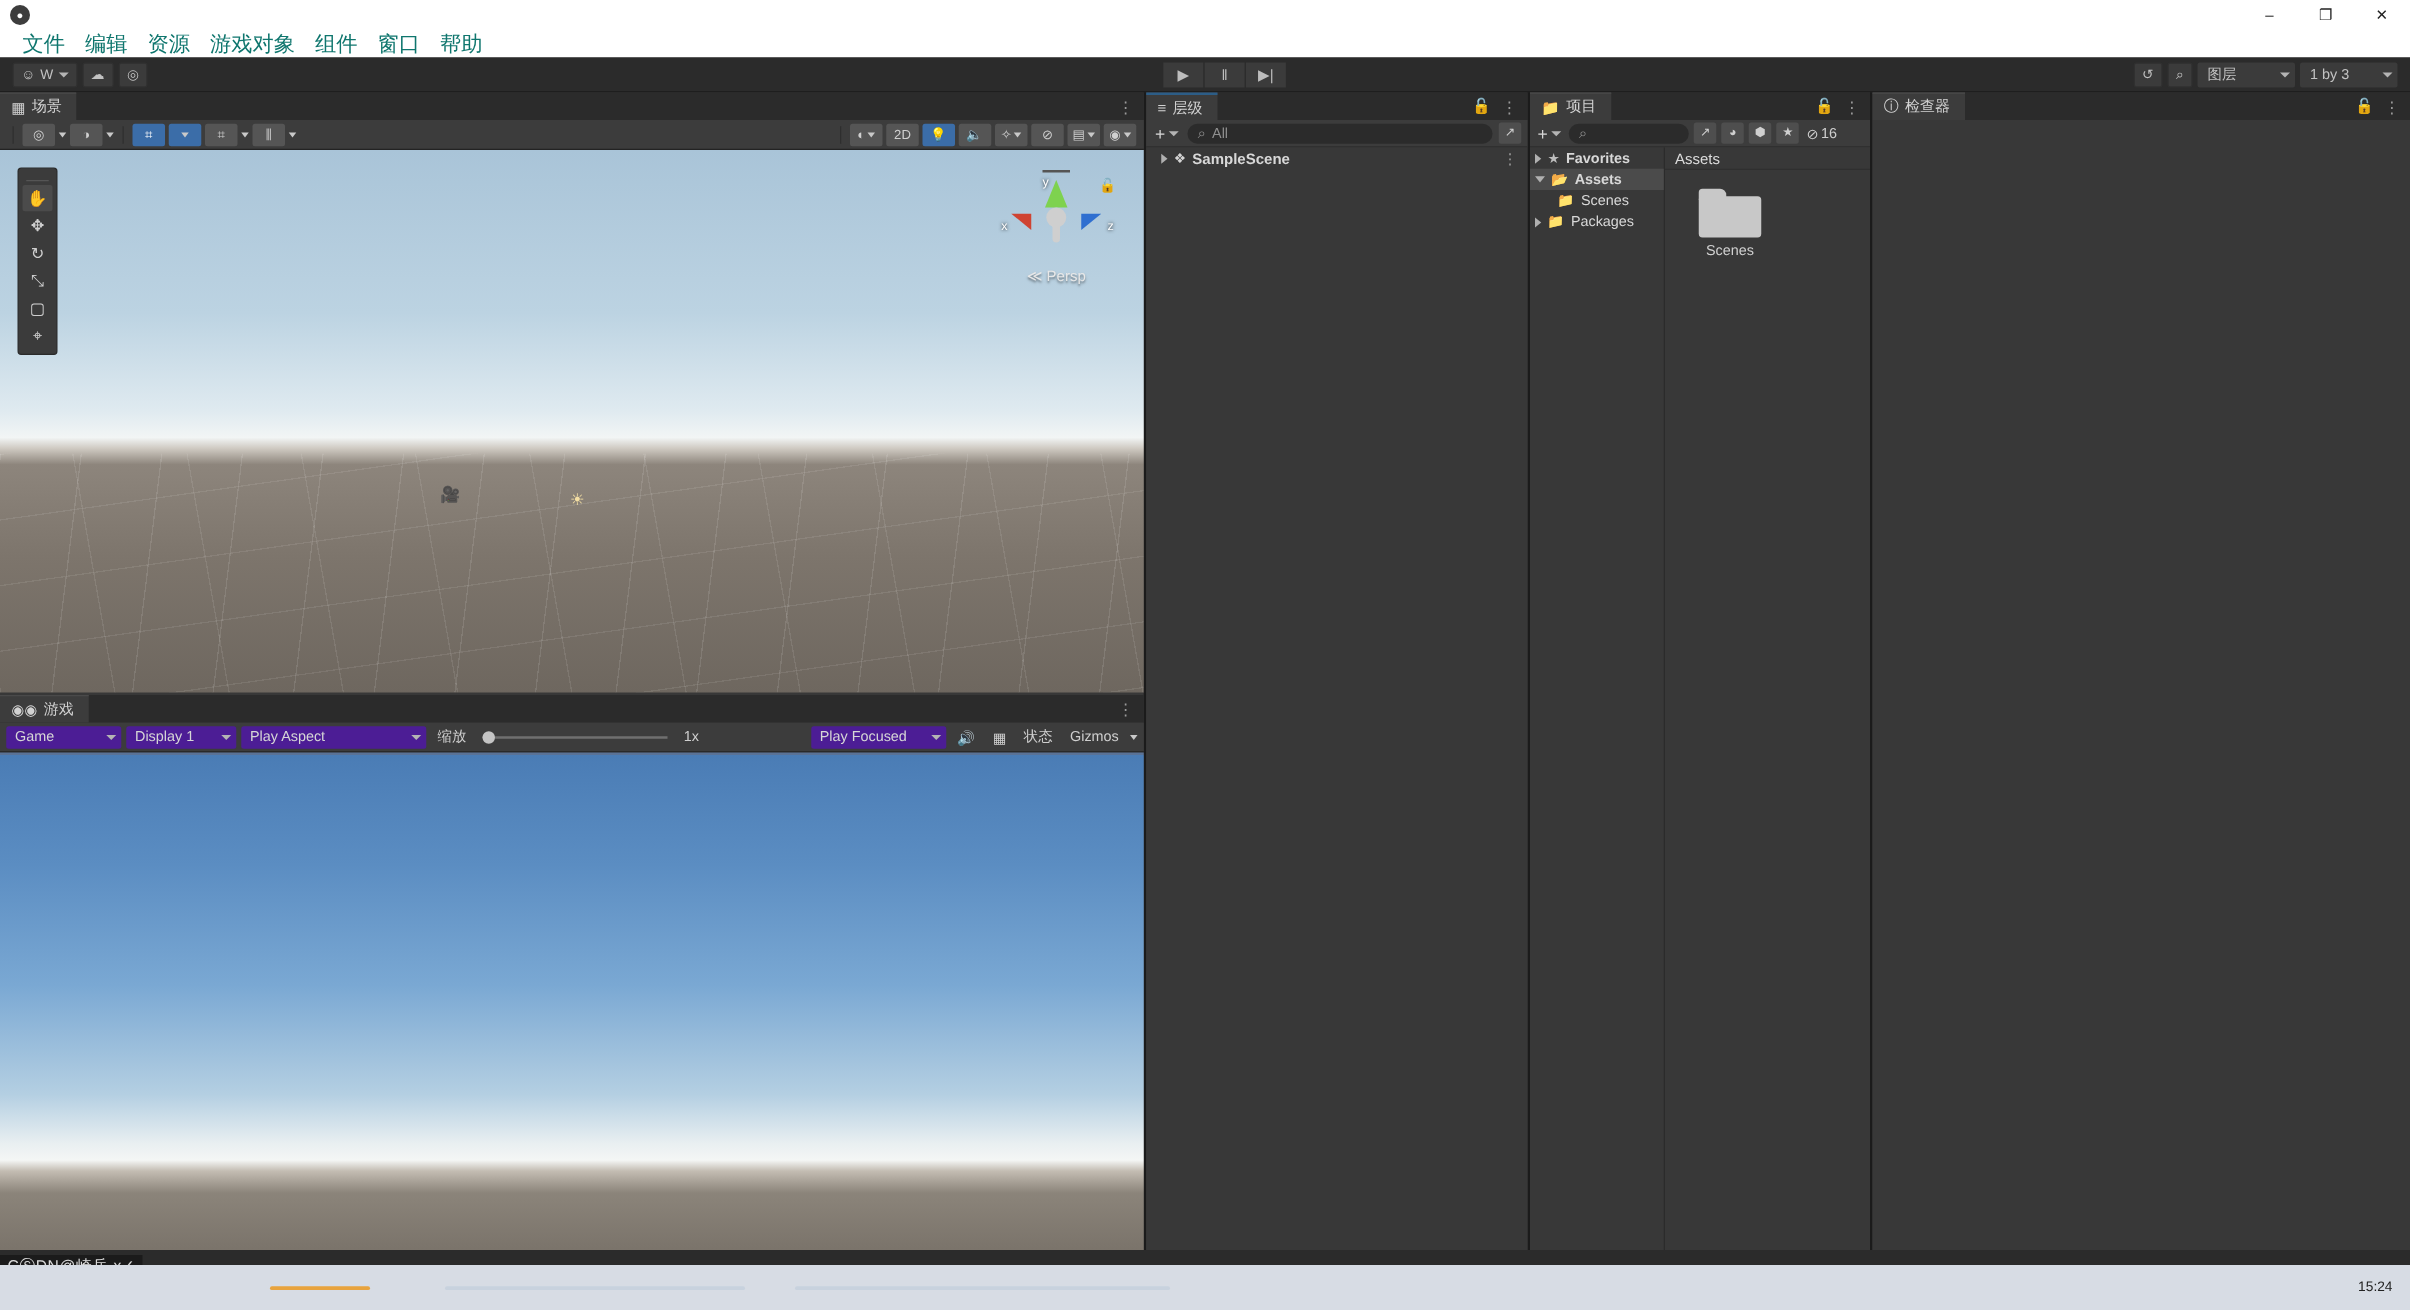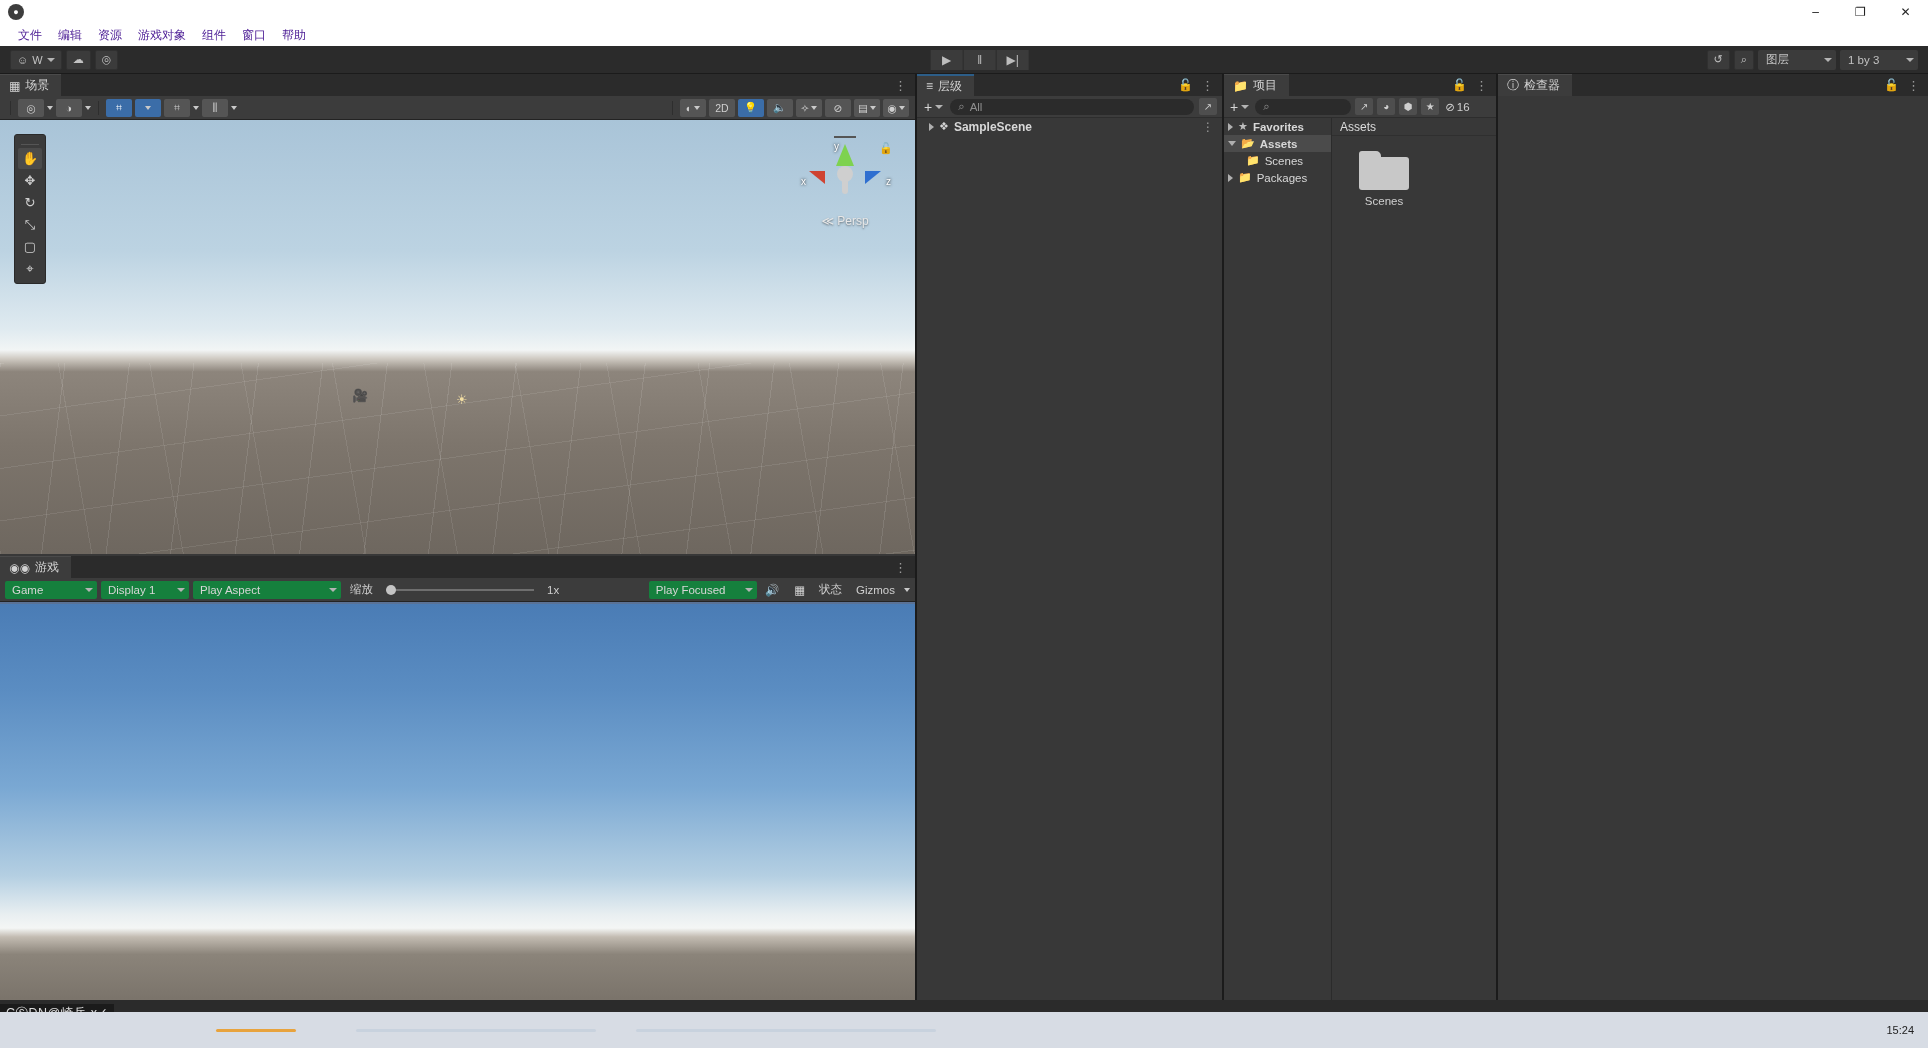--- a/index.html
+++ b/index.html
@@ -31,21 +31,21 @@
     width: 45px; height: 24px; display: flex; align-items: center;
     justify-content: center; color: #222; font-size: 12px;
   }
 
   
   .menubar {
     position: absolute; left: 0; top: 24px; width: 1928px; height: 22px;
     background: #ffffff; display: flex; align-items: center; padding-left: 10px;
   }
   .menu-item {
-    color: #4c1d95; font-size: 12px; padding: 2px 8px; white-space: nowrap;
+    color: #0f766e; font-size: 17px; padding: 2px 8px; white-space: nowrap;
   }
 
   
   .unity-toolbar {
     position: absolute; left: 0; top: 46px; width: 1928px; height: 28px;
     background: #2b2b2b; border-bottom: 1px solid #1b1b1b;
     display: flex; align-items: center;
   }
   .tb-left { display: flex; align-items: center; gap: 4px; padding-left: 10px; }
   .tb-btn {
@@ -168,21 +168,21 @@
   .lock-sm { position: absolute; right: 0; top: 6px; color: #b9b9b9; font-size: 11px; }
   .scene-obj { position: absolute; color: #fff; font-size: 13px; opacity: .9; }
 
   
   #game-panel { left: 0; top: 556px; width: 915px; height: 464px; }
   .game-toolbar {
     height: 24px; background: #3c3c3c; display: flex; align-items: center;
     gap: 4px; padding: 0 5px; border-bottom: 1px solid #232323;
   }
   .gt-drop {
-    height: 18px; background: #15803d; border-radius: 2px; color: #d6d6d6;
+    height: 18px; background: #4c1d95; border-radius: 2px; color: #d6d6d6;
     font-size: 11.5px; display: flex; align-items: center;
     padding: 0 4px 0 7px; justify-content: space-between; gap: 8px;
   }
   .gt-btn {
     height: 18px; background: transparent; color: #cfcfcf; font-size: 11.5px;
     display: flex; align-items: center; padding: 0 5px; gap: 3px;
   }
   .slider-track {
     width: 148px; height: 2px; background: #6f6f6f; position: relative;
     margin: 0 4px;

